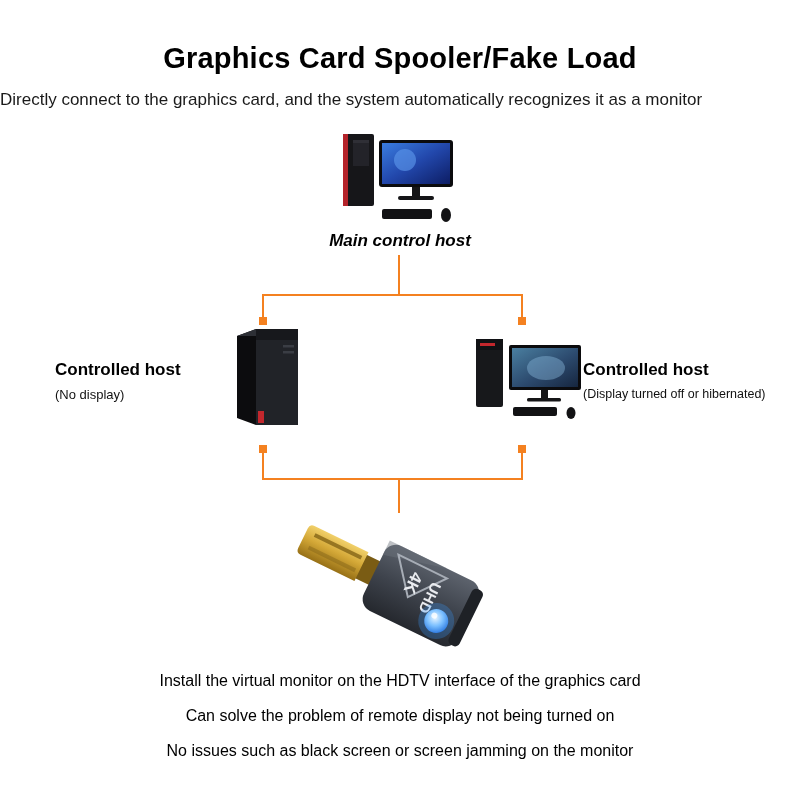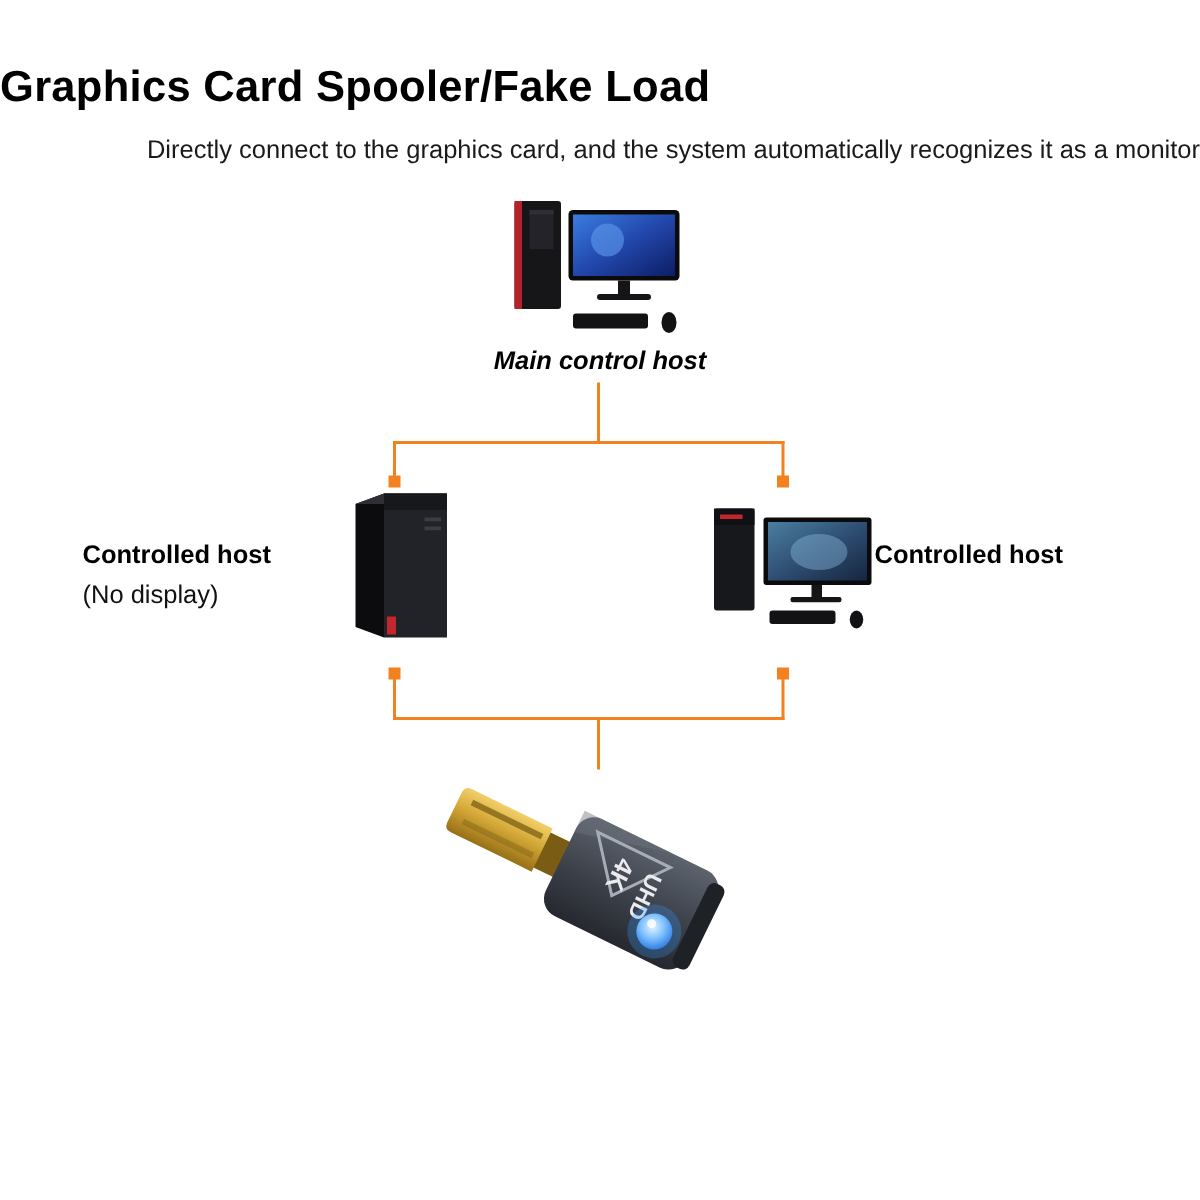--- a/index.html
+++ b/index.html
@@ -1,42 +1,42 @@
 <!DOCTYPE html>
 <html><head>
 <meta charset="utf-8">
 <style>
   html,body{margin:0;padding:0;background:#ffffff;}
   .canvas{
     position:relative;width:800px;height:800px;background:#ffffff;overflow:hidden;
     font-family:"Liberation Sans", sans-serif;color:#111;
   }
   .title{
-    position:absolute;left:0;right:0;top:42px;margin:0;text-align:left;
+    position:absolute;left:0;right:0;top:42px;margin:0;text-align:center;
     font-size:29px;font-weight:700;color:#000;letter-spacing:0.2px;
   }
   .subtitle{
-    position:absolute;left:0;right:0;top:90px;margin:0;text-align:right;
+    position:absolute;left:0;right:0;top:90px;margin:0;text-align:left;
     font-size:17px;font-weight:400;color:#1a1a1a;
   }
   .illus{position:absolute;}
   .main-host{left:333px;top:133px;width:132px;height:97px;}
   .main-host-label{
     position:absolute;left:0;right:0;top:231px;text-align:center;
     font-size:17px;font-weight:700;color:#000;font-style:italic;
   }
   .line{position:absolute;background:var(--accent);}
   .vline{width:2px;}
   .hline{height:2px;}
   .node{position:absolute;width:8px;height:8px;background:var(--accent);}
   .left-tower{left:221px;top:325px;width:86px;height:104px;}
   .right-host{left:468px;top:337px;width:130px;height:92px;}
   .host-label{position:absolute;text-align:left;}
   .host-label .hl{font-size:17px;font-weight:700;color:#000;}
-  .host-label .hs{margin-top:7px;font-size:17px;font-weight:400;color:#111;}
+  .host-label .hs{margin-top:7px;font-size:13px;font-weight:400;color:#111;}
   .host-label-left{left:55px;top:360px;width:180px;}
   .host-label-right{left:583px;top:360px;width:212px;}
   .host-label-right .hs{font-size:12.5px;}
   .product{left:295px;top:510px;width:210px;height:168px;}
   .footer{
     position:absolute;left:0;right:0;top:672px;display:flex;flex-direction:column;
     align-items:center;gap:17px;
   }
   .footer p{margin:0;font-size:16px;font-weight:500;color:#000;text-align:center;}
 </style>
@@ -111,20 +111,21 @@
       <rect x="44" y="11" width="66" height="39" fill="url(#scr2)"></rect>
       <ellipse cx="78" cy="31" rx="19" ry="12" fill="#86b4d8" opacity="0.45"></ellipse>
       <rect x="73" y="53" width="7" height="8" fill="#151517"></rect>
       <rect x="59" y="61" width="34" height="3.5" rx="1.5" fill="#151517"></rect>
       <rect x="45" y="70" width="44" height="9" rx="2" fill="#121214"></rect>
       <ellipse cx="103" cy="76" rx="4.5" ry="6" fill="#121214"></ellipse>
     </svg>
   </div>
   <div class="host-label host-label-right">
     <div class="hl">Controlled host</div>
+    <div class="hs">(Display turned off or hibernated)</div>
   </div>
 
   <div class="node" style="left:259px;top:445px;"></div>
   <div class="node" style="left:518px;top:445px;"></div>
   <div class="line vline" style="left:262px;top:451px;height:29px;"></div>
   <div class="line vline" style="left:521px;top:451px;height:29px;"></div>
   <div class="line hline" style="left:262px;top:478px;width:261px;"></div>
   <div class="line vline" style="left:398px;top:478px;height:35px;"></div>
 
   <div class="illus product">
@@ -157,14 +158,19 @@
         <text transform="translate(4,-8) rotate(90)" text-anchor="middle" font-size="17" font-weight="bold" fill="#e9ebef" font-family="Liberation Sans, sans-serif">4K</text>
         <text transform="translate(26,-2) rotate(90)" text-anchor="middle" font-size="15" font-weight="bold" fill="#e9ebef" font-family="Liberation Sans, sans-serif">UHD</text>
         <circle cx="47" cy="16" r="18" fill="#3b9cff" opacity="0.28"></circle>
         <circle cx="47" cy="16" r="12" fill="url(#ledg)"></circle>
         <circle cx="43" cy="12" r="3" fill="#ffffff" opacity="0.8"></circle>
         <rect x="66" y="-31" width="12" height="62" rx="5" fill="#1e2126"></rect>
       </g>
     </svg>
   </div>
 
+  <div class="footer">
+    <p>Install the virtual monitor on the HDTV interface of the graphics card</p>
+    <p>Can solve the problem of remote display not being turned on</p>
+    <p>No issues such as black screen or screen jamming on the monitor</p>
+  </div>
 
 </div>
 
 </body></html>

